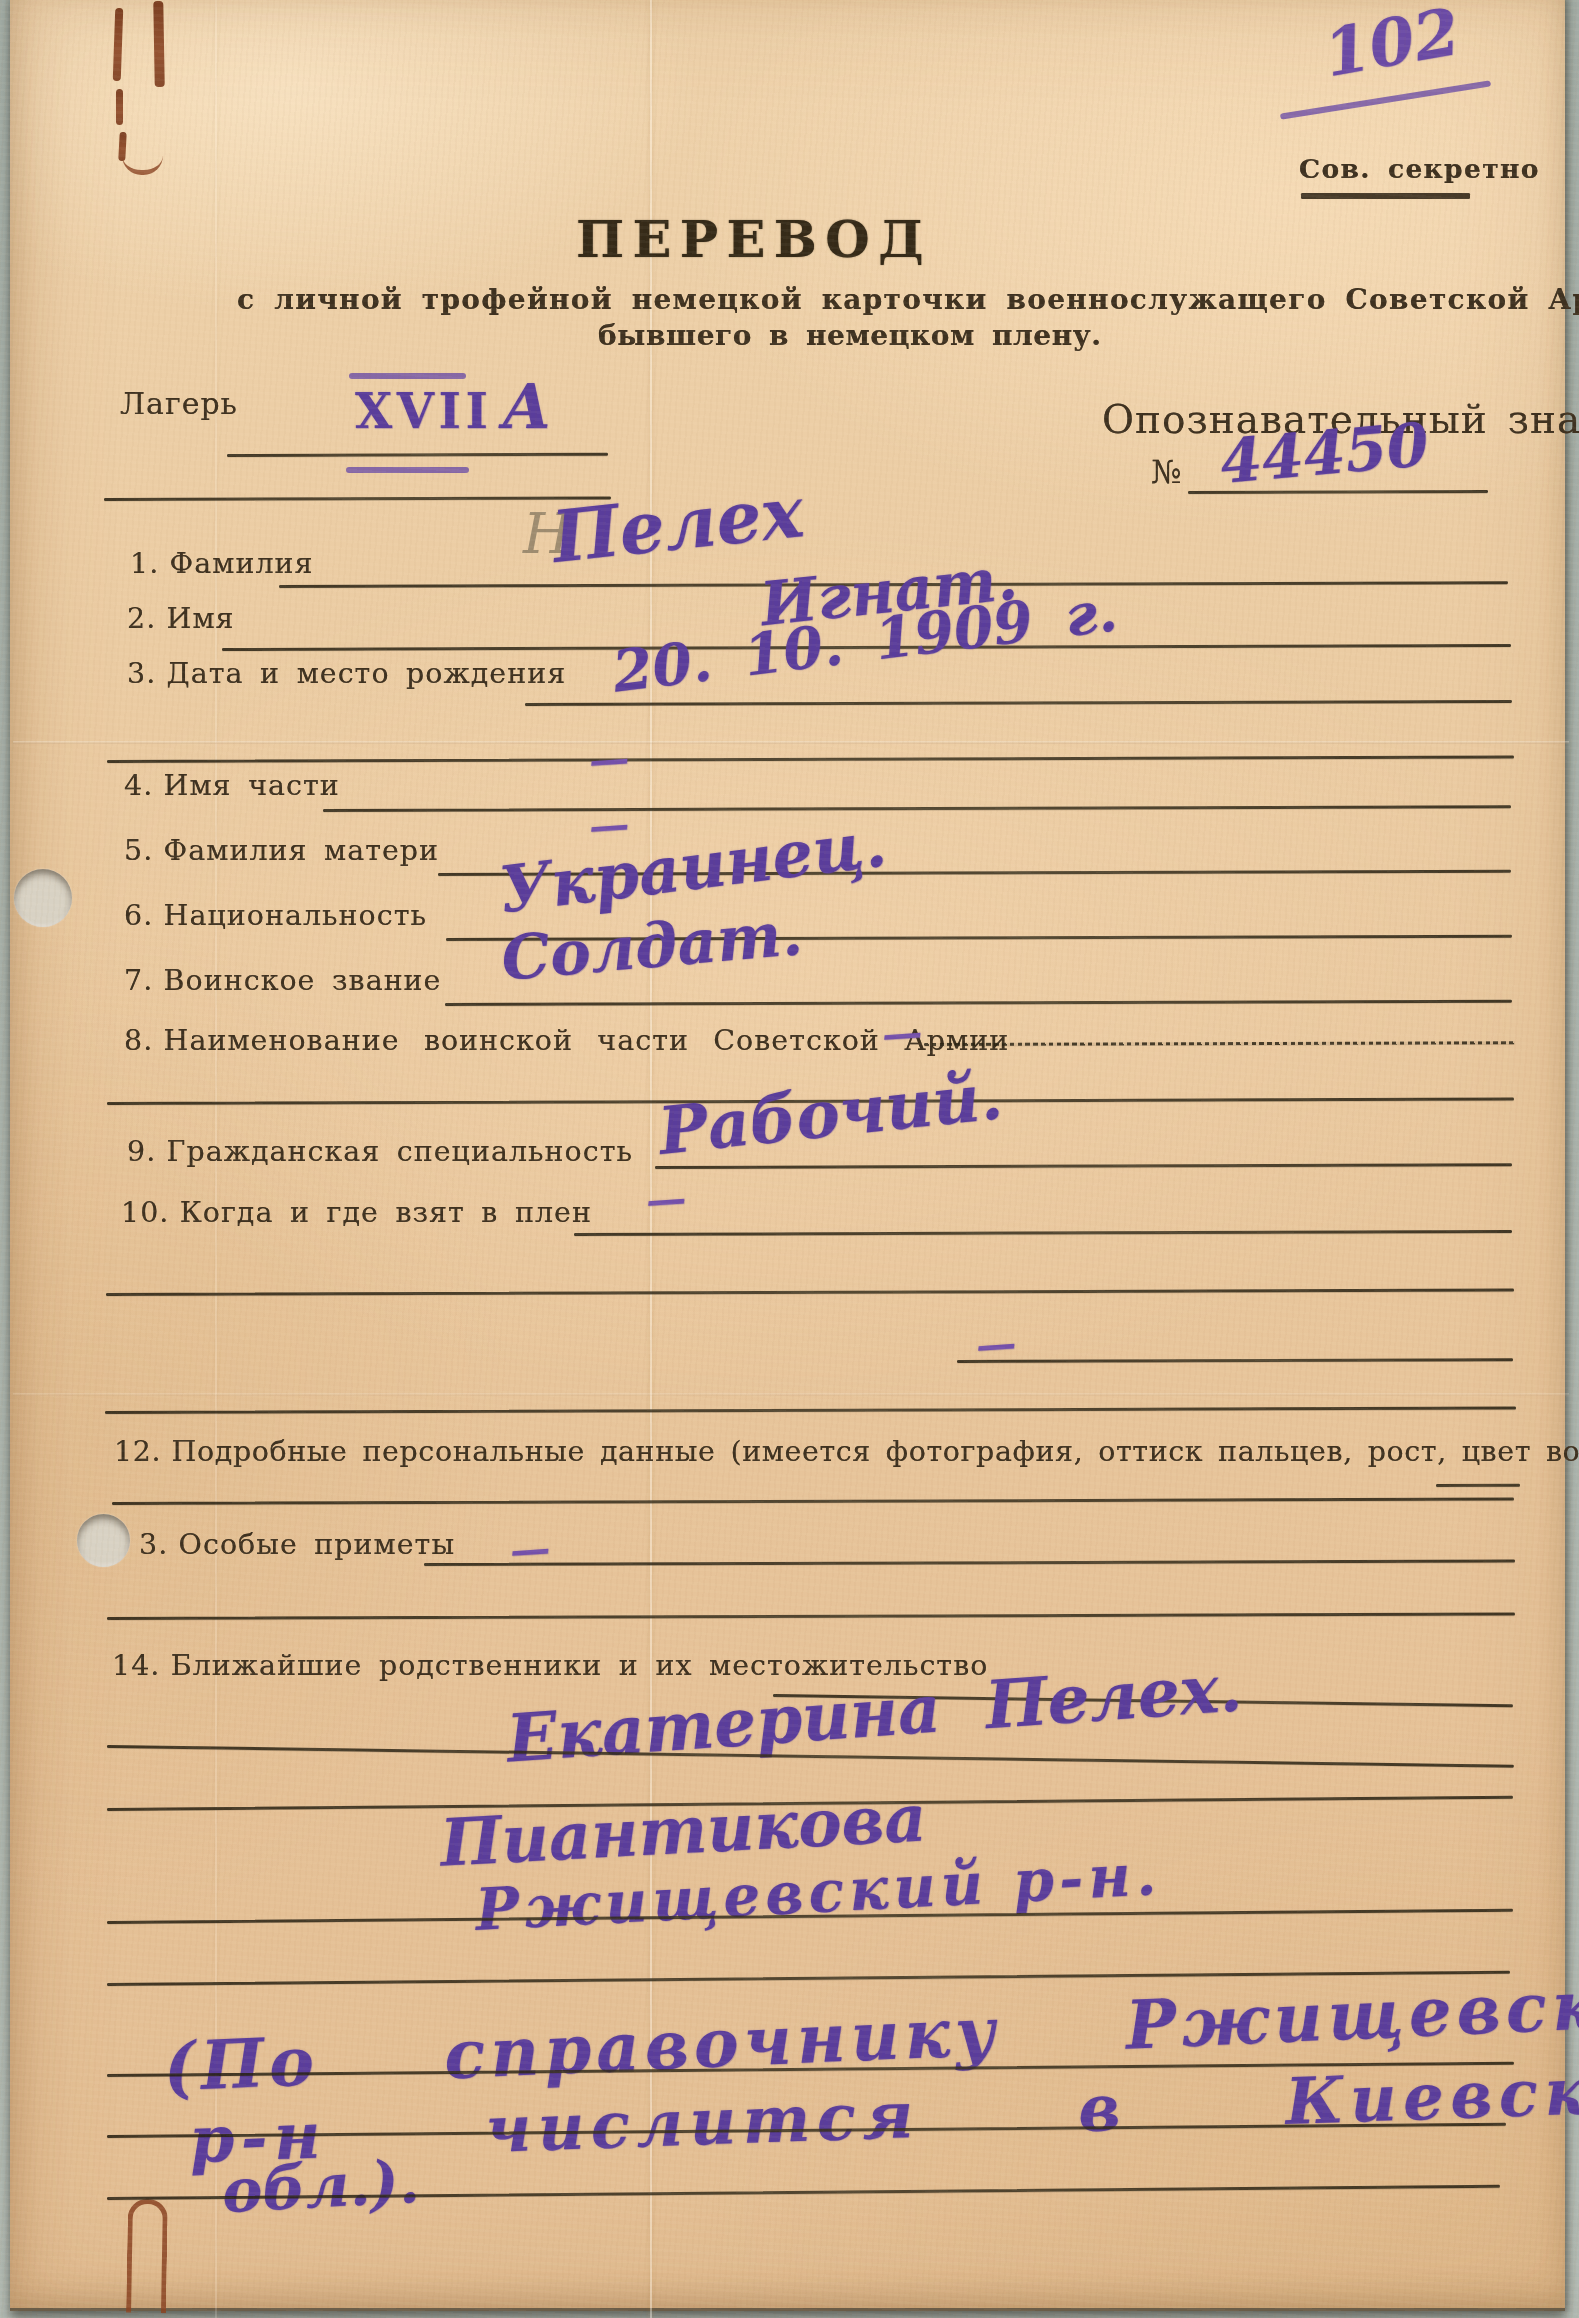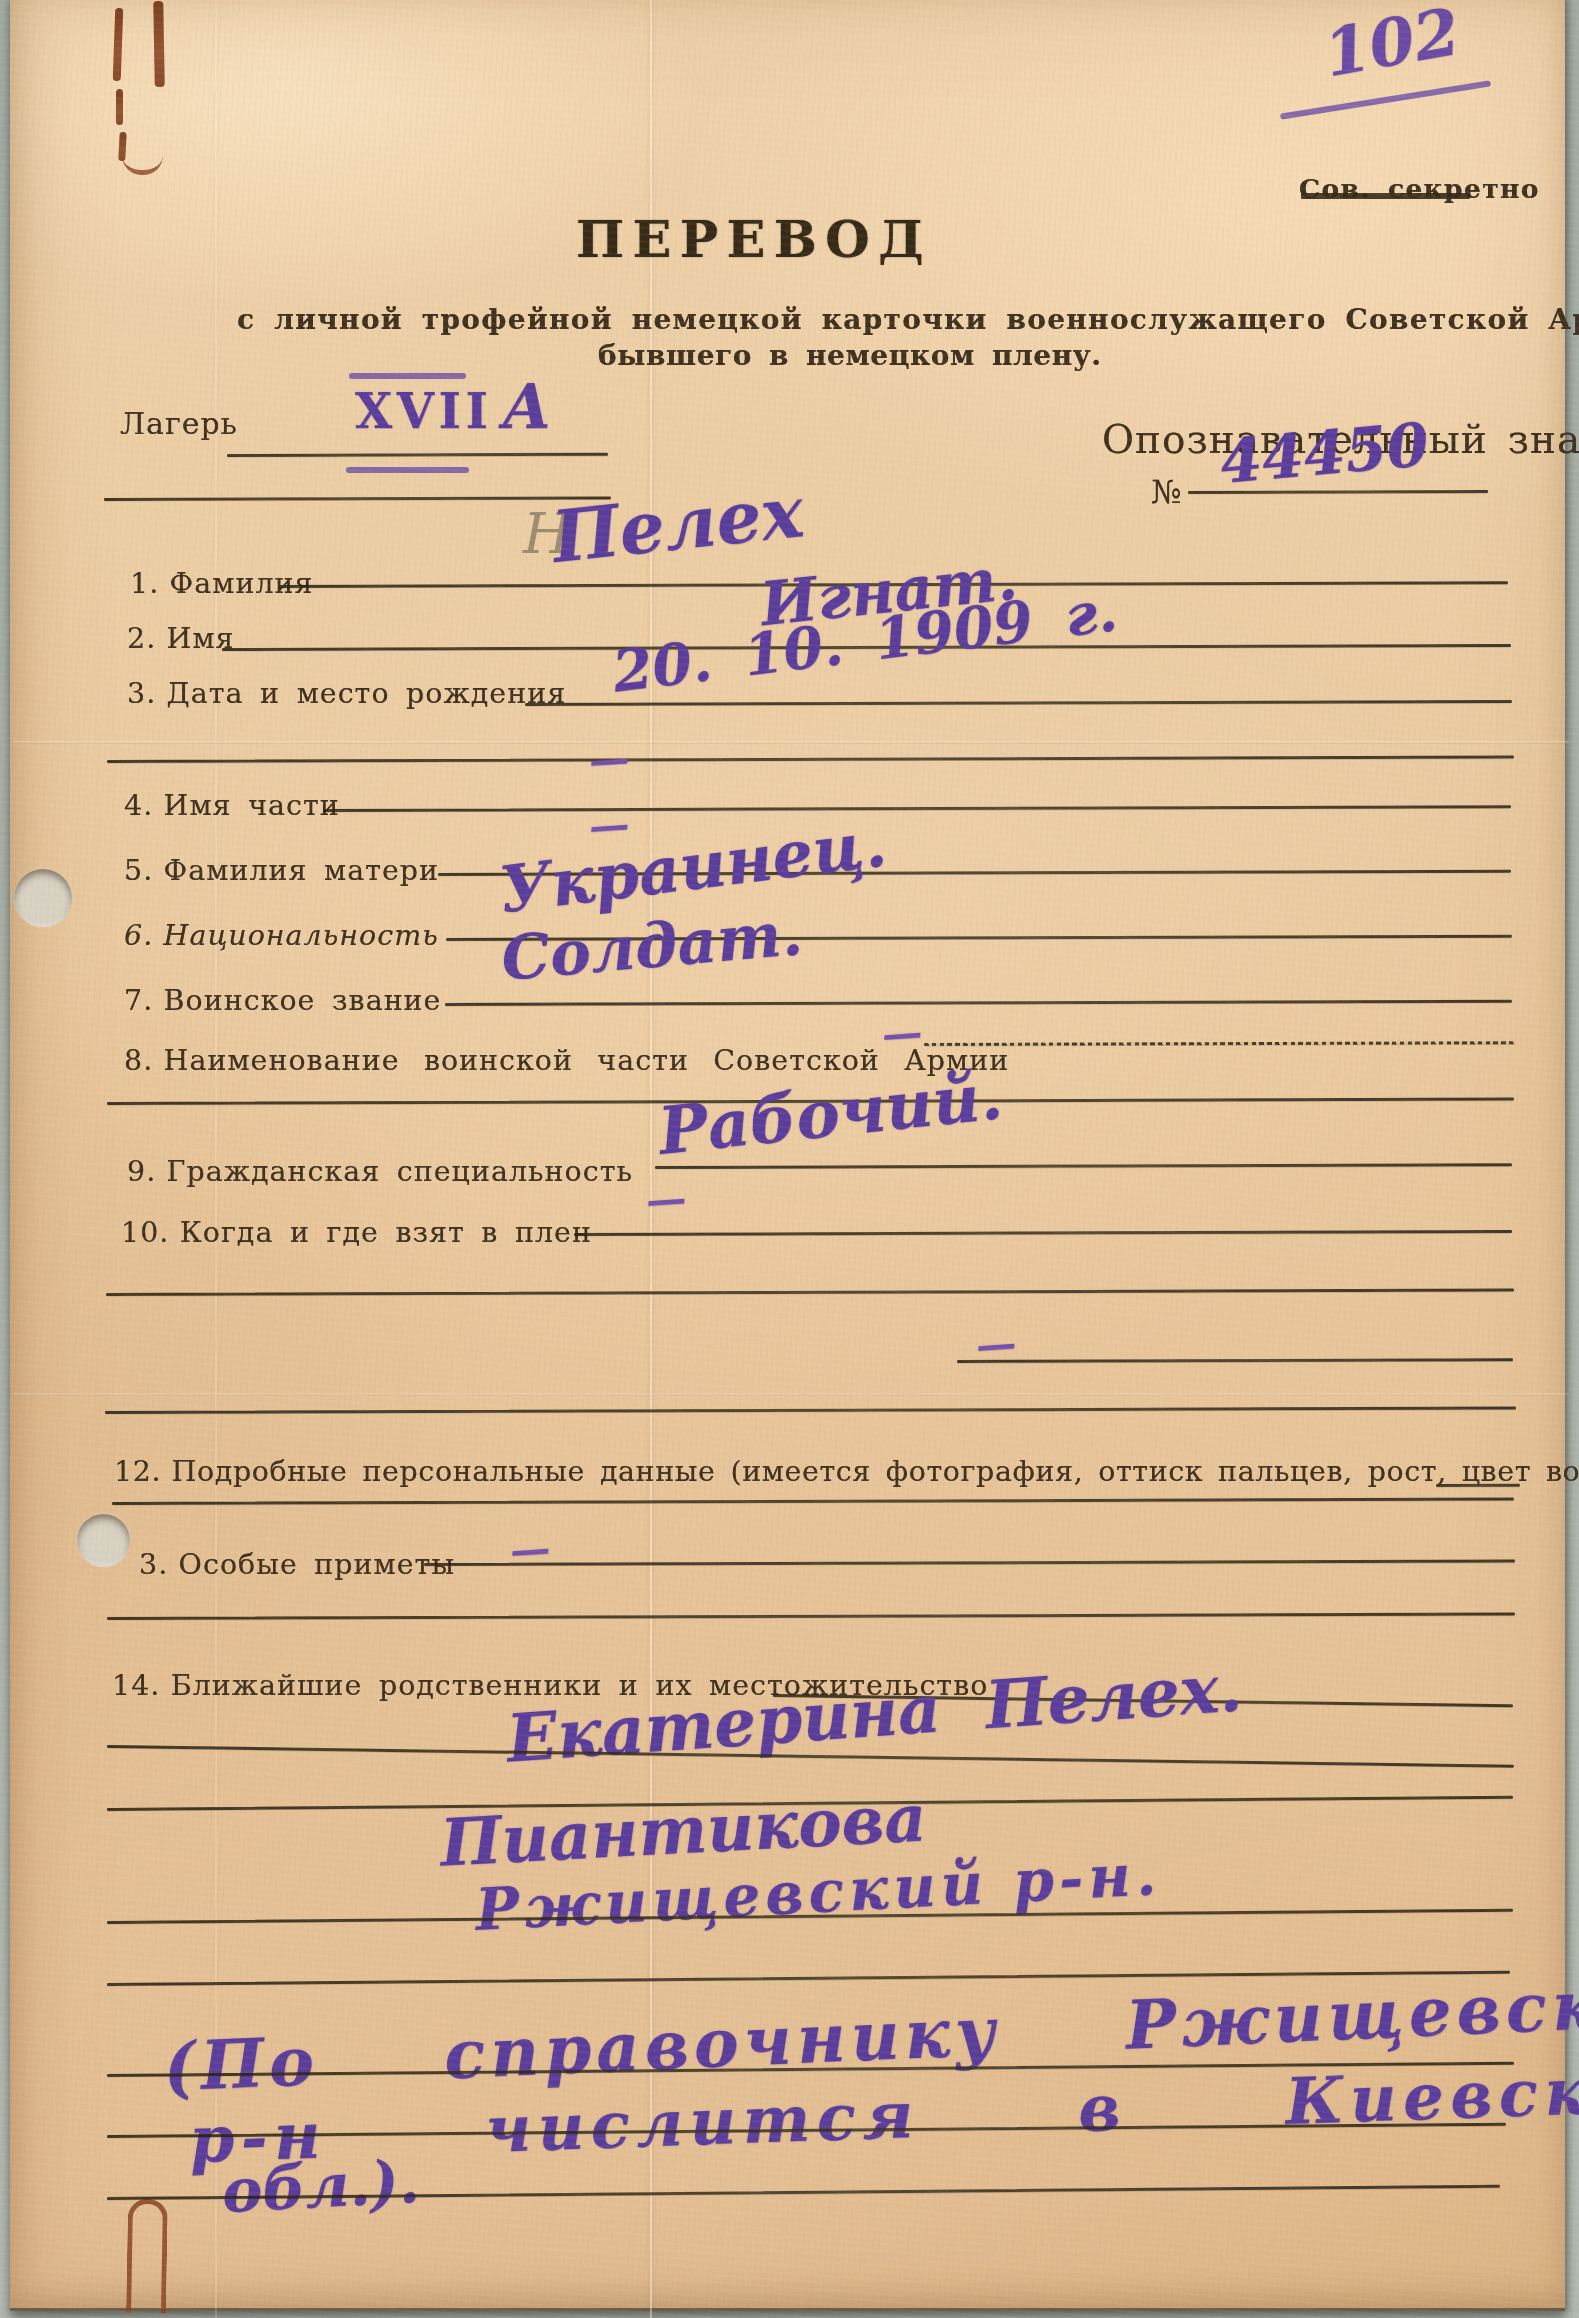--- a/index.html
+++ b/index.html
@@ -29,21 +29,21 @@
   .grain{
     position:absolute;inset:0;pointer-events:none;opacity:.75;
     background-image:
       repeating-linear-gradient(94deg, rgba(150,105,60,.045) 0 1.9px, transparent 1.9px 5.8px),
       repeating-linear-gradient(4deg, rgba(255,242,218,.05) 0 2.6px, transparent 2.6px 7.1px);
   }
   .crease-v{position:absolute;width:1.9px;background:rgba(255,248,235,.4);box-shadow:0 0 4.5px rgba(170,130,80,.3);}
   .crease-h{position:absolute;height:3.2px;background:linear-gradient(180deg,rgba(255,250,240,.35),rgba(140,100,60,.14));}
   .lbl{
     position:absolute;font-size:28.5px;color:#3e3120;letter-spacing:1px;word-spacing:6.5px;
-    white-space:nowrap;text-shadow:0 0 0.6px rgba(62,49,32,.65);margin-top:20px;
+    white-space:nowrap;text-shadow:0 0 0.6px rgba(62,49,32,.65);
   }
   .lbl .num{margin-right:10.4px;}
   .line{
     position:absolute;height:2.6px;border-radius:1.3px;opacity:.85;
     background:linear-gradient(90deg,#241e10,#3a3220 55%,#241e10);
     transform:rotate(-0.18deg);transform-origin:left center;
     box-shadow:0 0.6px 0 rgba(44,37,23,.22);
   }
   .line.dotfine{background:repeating-linear-gradient(90deg,#2a2314 0 4.5px,rgba(42,35,20,.1) 4.5px 7.8px);}
   .line.t2{transform:rotate(-0.5deg);}
@@ -94,21 +94,21 @@
   .l1{left:279px;top:585px;width:1229px;}
   .r2{left:127px;top:602px;}   .v2{left:760px;top:556px;font-size:60px;transform:rotate(-6deg);}
   .l2{left:222px;top:648px;width:1289px;}
   .r3{left:127px;top:657px;}  .v3{left:611px;top:607px;font-size:57px;transform:rotate(-7deg);word-spacing:13px;}
   .l3{left:525px;top:703px;width:987px;}
   .lA{left:107px;top:760px;width:1407px;}
   .r4{left:124px;top:769px;}  .d4{left:589px;top:735px;}
   .l4{left:323px;top:809px;width:1188px;}
   .r5{left:124px;top:834px;}  .d5{left:589px;top:801px;}
   .l5{left:438px;top:873px;width:1073px;}
-  .r6{left:124px;top:899px;font-style:italic;}  .v6{left:498px;top:829px;font-size:64px;transform:rotate(-7deg);}
+  .r6{left:124px;top:899px;}  .v6{left:498px;top:829px;font-size:64px;transform:rotate(-7deg);}
   .l6{left:446px;top:938px;width:1066px;}
   .hole1{left:13.6px;top:869px;width:58px;height:58px;}
   .r7{left:124px;top:964px;}  .v7{left:501px;top:910px;font-size:61px;transform:rotate(-5deg);}
   .l7{left:445px;top:1003px;width:1067px;}
   .r8{left:124px;top:1024px;word-spacing:14.3px;}  .d8{left:882px;top:1009px;}
   .l8{left:924px;top:1043px;width:591px;}
   .lB{left:107px;top:1102px;width:1407px;}
   .r9{left:127px;top:1135px;}  .v9{left:658px;top:1075px;font-size:65px;transform:rotate(-6deg);}
   .l9{left:655px;top:1166px;width:857px;}
   .r10{left:121px;top:1196px;} .d10{left:646px;top:1175px;}

